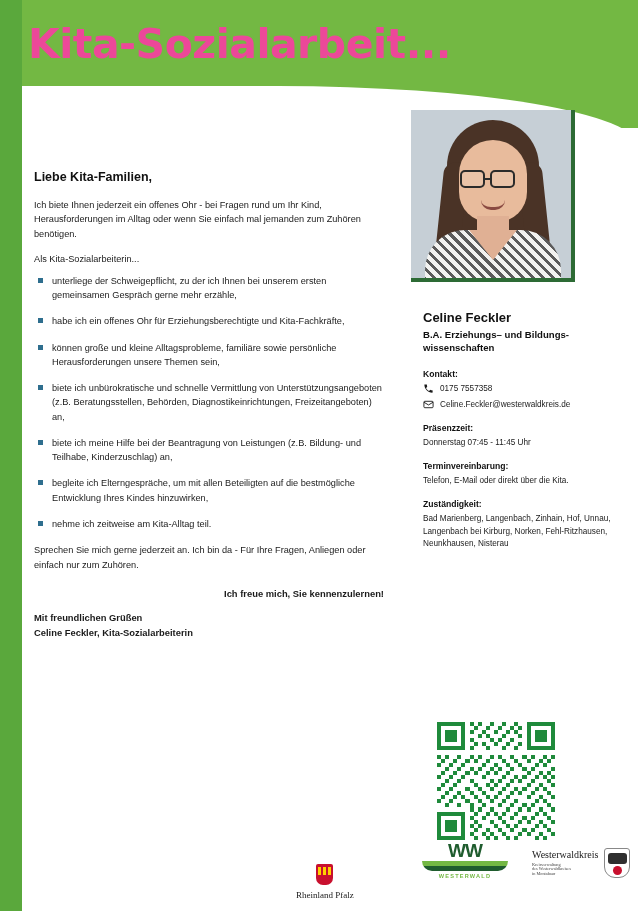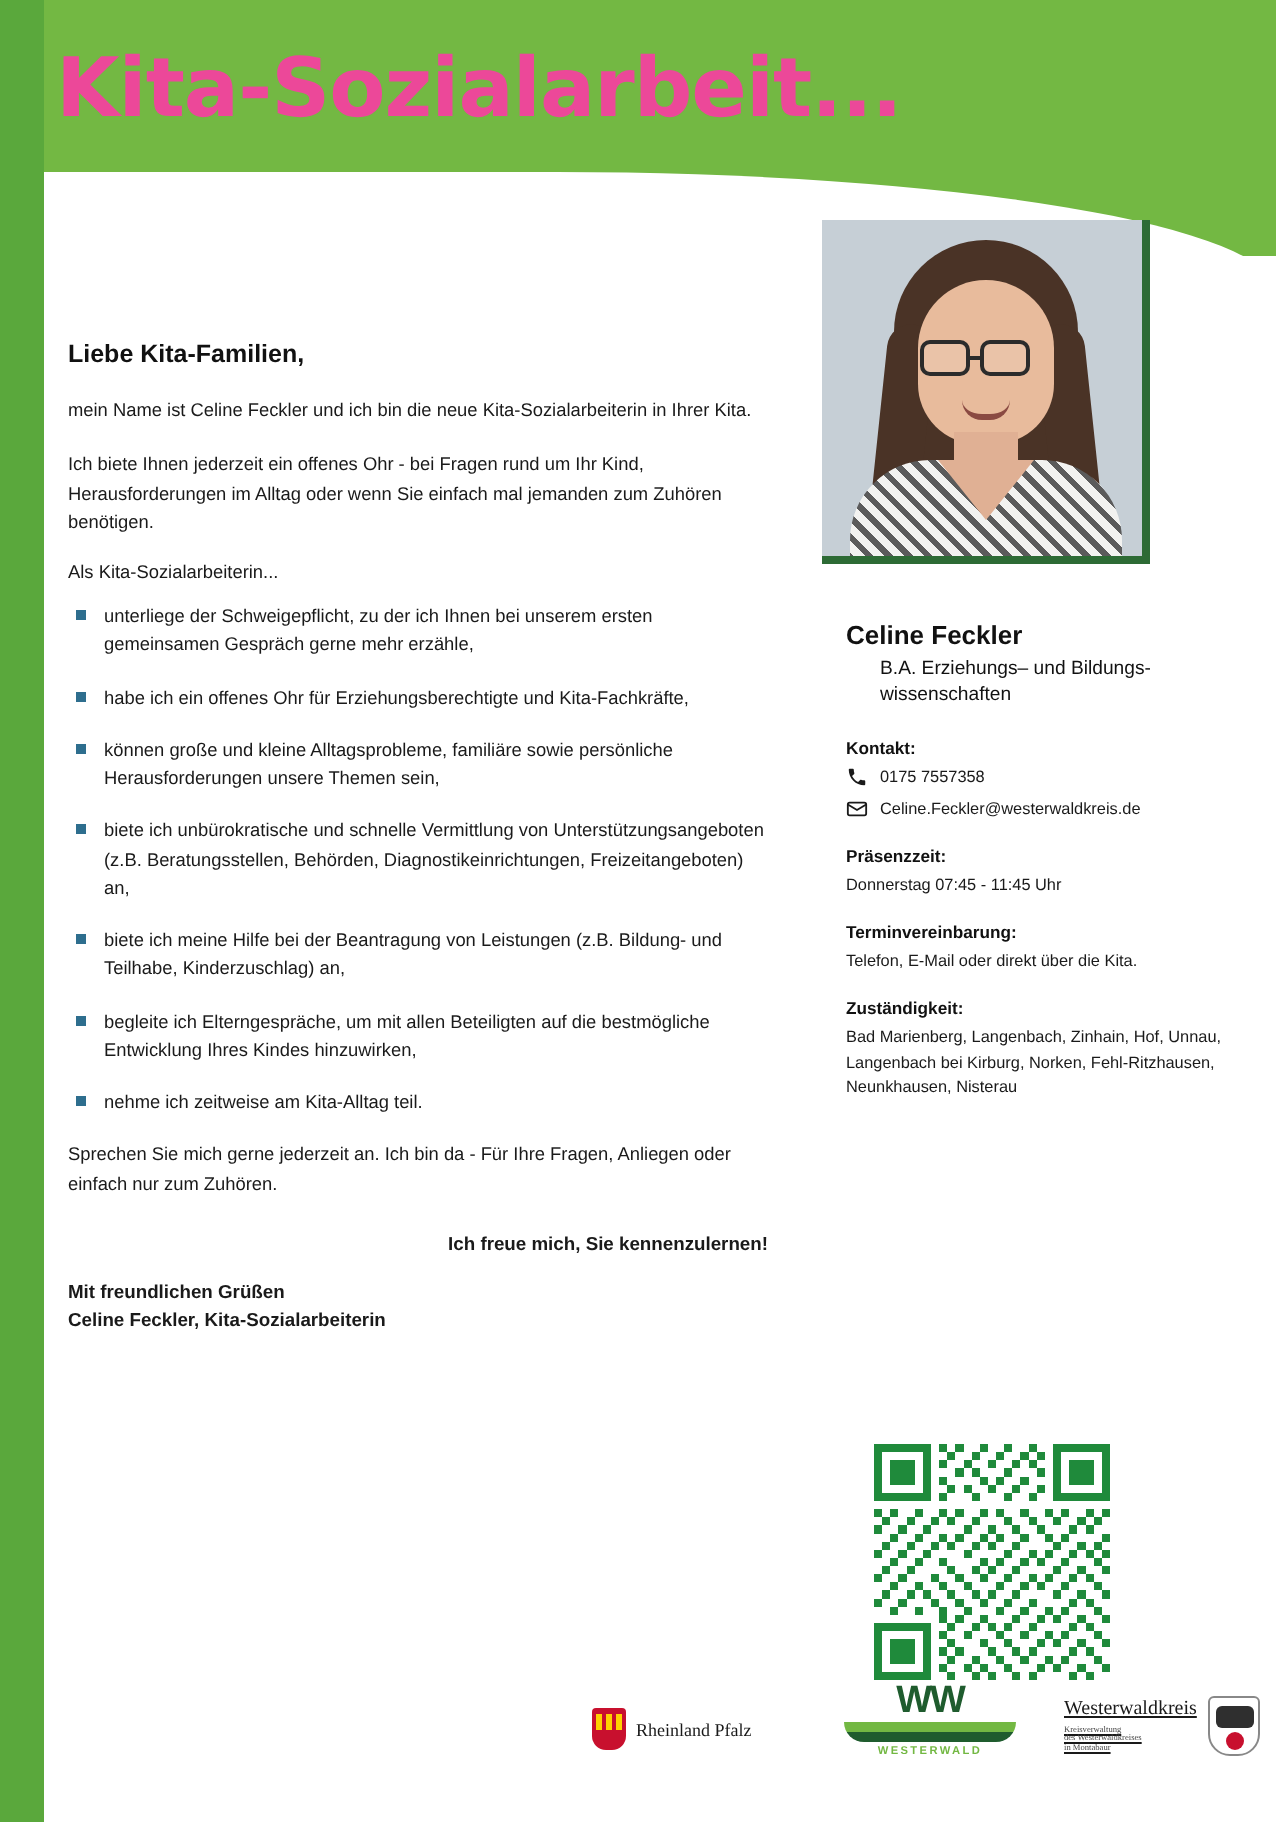--- a/index.html
+++ b/index.html
@@ -135,43 +135,43 @@
   .closing { font-size: 9.2px; line-height: 1.6; margin-top: 10px; }
   .bold-line { font-size: 9.4px; font-weight: bold; margin-top: 16px; text-align: right; }
   .sign { font-size: 9.4px; font-weight: bold; line-height: 1.5; margin-top: 12px; }
   
   .right-col {
     position: absolute;
     left: 423px; top: 310px;
     width: 190px;
   }
   .r-name { font-size: 13px; font-weight: bold; color:#111; margin-bottom: 4px; }
-  .r-degree { font-size: 9.6px; font-weight: normal; color:#111; line-height:1.35; margin-bottom: 14px; margin-left: 17px; }
+  .r-degree { font-size: 9.6px; font-weight: bold; color:#111; line-height:1.35; margin-bottom: 14px; }
   .r-head { font-size: 8.6px; font-weight: bold; color:#111; margin-bottom: 4px; }
   .r-text { font-size: 8.2px; line-height: 1.5; color:#1a1a1a; margin-bottom: 12px; }
   .r-contact-line { display:flex; align-items:center; gap:6px; font-size:8.2px; margin-bottom:5px; }
   .ico {
     width: 11px; height: 11px; flex: 0 0 11px;
     display:inline-flex; align-items:center; justify-content:center;
     color:#1a1a1a;
   }
   .ico svg { display:block; }
   
   .qr-wrap {
     position: absolute; left: 434px; top: 722px;
     width: 124px; height: 118px;
   }
   .qr { width: 124px; height: 118px; display:block; }
   
   .footer {
     position: absolute; left: 22px; bottom: 22px; width: 616px; height: 46px;
   }
   .logo-rp {
-    position:absolute; left: 274px; top: 11px;
-    display:flex; align-items:center; gap:5px;
+    position:absolute; left: 274px; top: 21px;
+    display:flex; align-items:center; gap:5px;flex-direction:column;
   }
   .rp-shield {
     width: 17px; height: 21px; background:#c8102e; border-radius: 2px 2px 7px 7px;
     position: relative; overflow:hidden;
   }
   .rp-shield::after{
     content:""; position:absolute; left:2px; top:3px; width:13px; height:8px;
     background: repeating-linear-gradient(90deg,#ffd100 0 3px,#c8102e 3px 5px);
   }
   .rp-text { font-size: 9px; color:#1a1a1a; font-family:"Liberation Serif", serif; }
@@ -184,21 +184,21 @@
   .ww-swoosh {
     width: 86px; height: 10px; margin: 1px auto 0;
     border-radius: 0 0 40px 40px;
     background: linear-gradient(180deg,#73b843 0 50%, #1f5c2e 50% 100%);
   }
   .logo-wwk {
     position:absolute; left: 510px; top: 0px;
     width: 106px; height: 40px;
     display:flex; align-items:center; gap:6px;
   }
-  .wwk-text { font-size: 9.5px; color:#1a1a1a; line-height:1.15; font-family:"Liberation Serif", serif;text-decoration:underline; }
+  .wwk-text { font-size: 9.5px; color:#1a1a1a; line-height:1.15; font-family:"Liberation Serif", serif; }
   .wwk-text .t1 { font-size: 10px; }
   .wwk-text .t2 { font-size: 4.3px; color:#444; display:block; margin-top:2px; }
   .wwk-crest {
     width: 26px; height: 30px; background:#ffffff; border:1px solid #888;
     border-radius: 3px 3px 11px 11px; position:relative; overflow:hidden; flex:0 0 26px;
   }
   .wwk-crest::before{
     content:""; position:absolute; left:3px; top:4px; width:19px; height:11px;
     background:#2f2f2f; border-radius:3px;
   }
@@ -229,21 +229,20 @@
       <div class="p-bridge"></div>
       <div class="p-smile"></div>
       <div class="p-neck"></div>
       <div class="p-top"></div>
       <div class="p-vneck"></div>
     </div>
   </div>
 
   <div class="left-col">
     <div class="greet">Liebe Kita-Familien,</div>
-    <p class="para">mein Name ist Celine Feckler und ich bin die neue Kita-Sozialarbeiterin in Ihrer Kita.</p>
     <p class="para">Ich biete Ihnen jederzeit ein offenes Ohr - bei Fragen rund um Ihr Kind, Herausforderungen im Alltag oder wenn Sie einfach mal jemanden zum Zuhören benötigen.</p>
     <div class="lead-in">Als Kita-Sozialarbeiterin...</div>
     <ul class="bullets">
       <li>unterliege der Schweigepflicht, zu der ich Ihnen bei unserem ersten gemeinsamen Gespräch gerne mehr erzähle,</li>
       <li>habe ich ein offenes Ohr für Erziehungsberechtigte und Kita-Fachkräfte,</li>
       <li>können große und kleine Alltagsprobleme, familiäre sowie persönliche Herausforderungen unsere Themen sein,</li>
       <li>biete ich unbürokratische und schnelle Vermittlung von Unterstützungsangeboten (z.B. Beratungsstellen, Behörden, Diagnostikeinrichtungen, Freizeitangeboten) an,</li>
       <li>biete ich meine Hilfe bei der Beantragung von Leistungen (z.B. Bildung- und Teilhabe, Kinderzuschlag) an,</li>
       <li>begleite ich Elterngespräche, um mit allen Beteiligten auf die bestmögliche Entwicklung Ihres Kindes hinzuwirken,</li>
       <li>nehme ich zeitweise am Kita-Alltag teil.</li>

